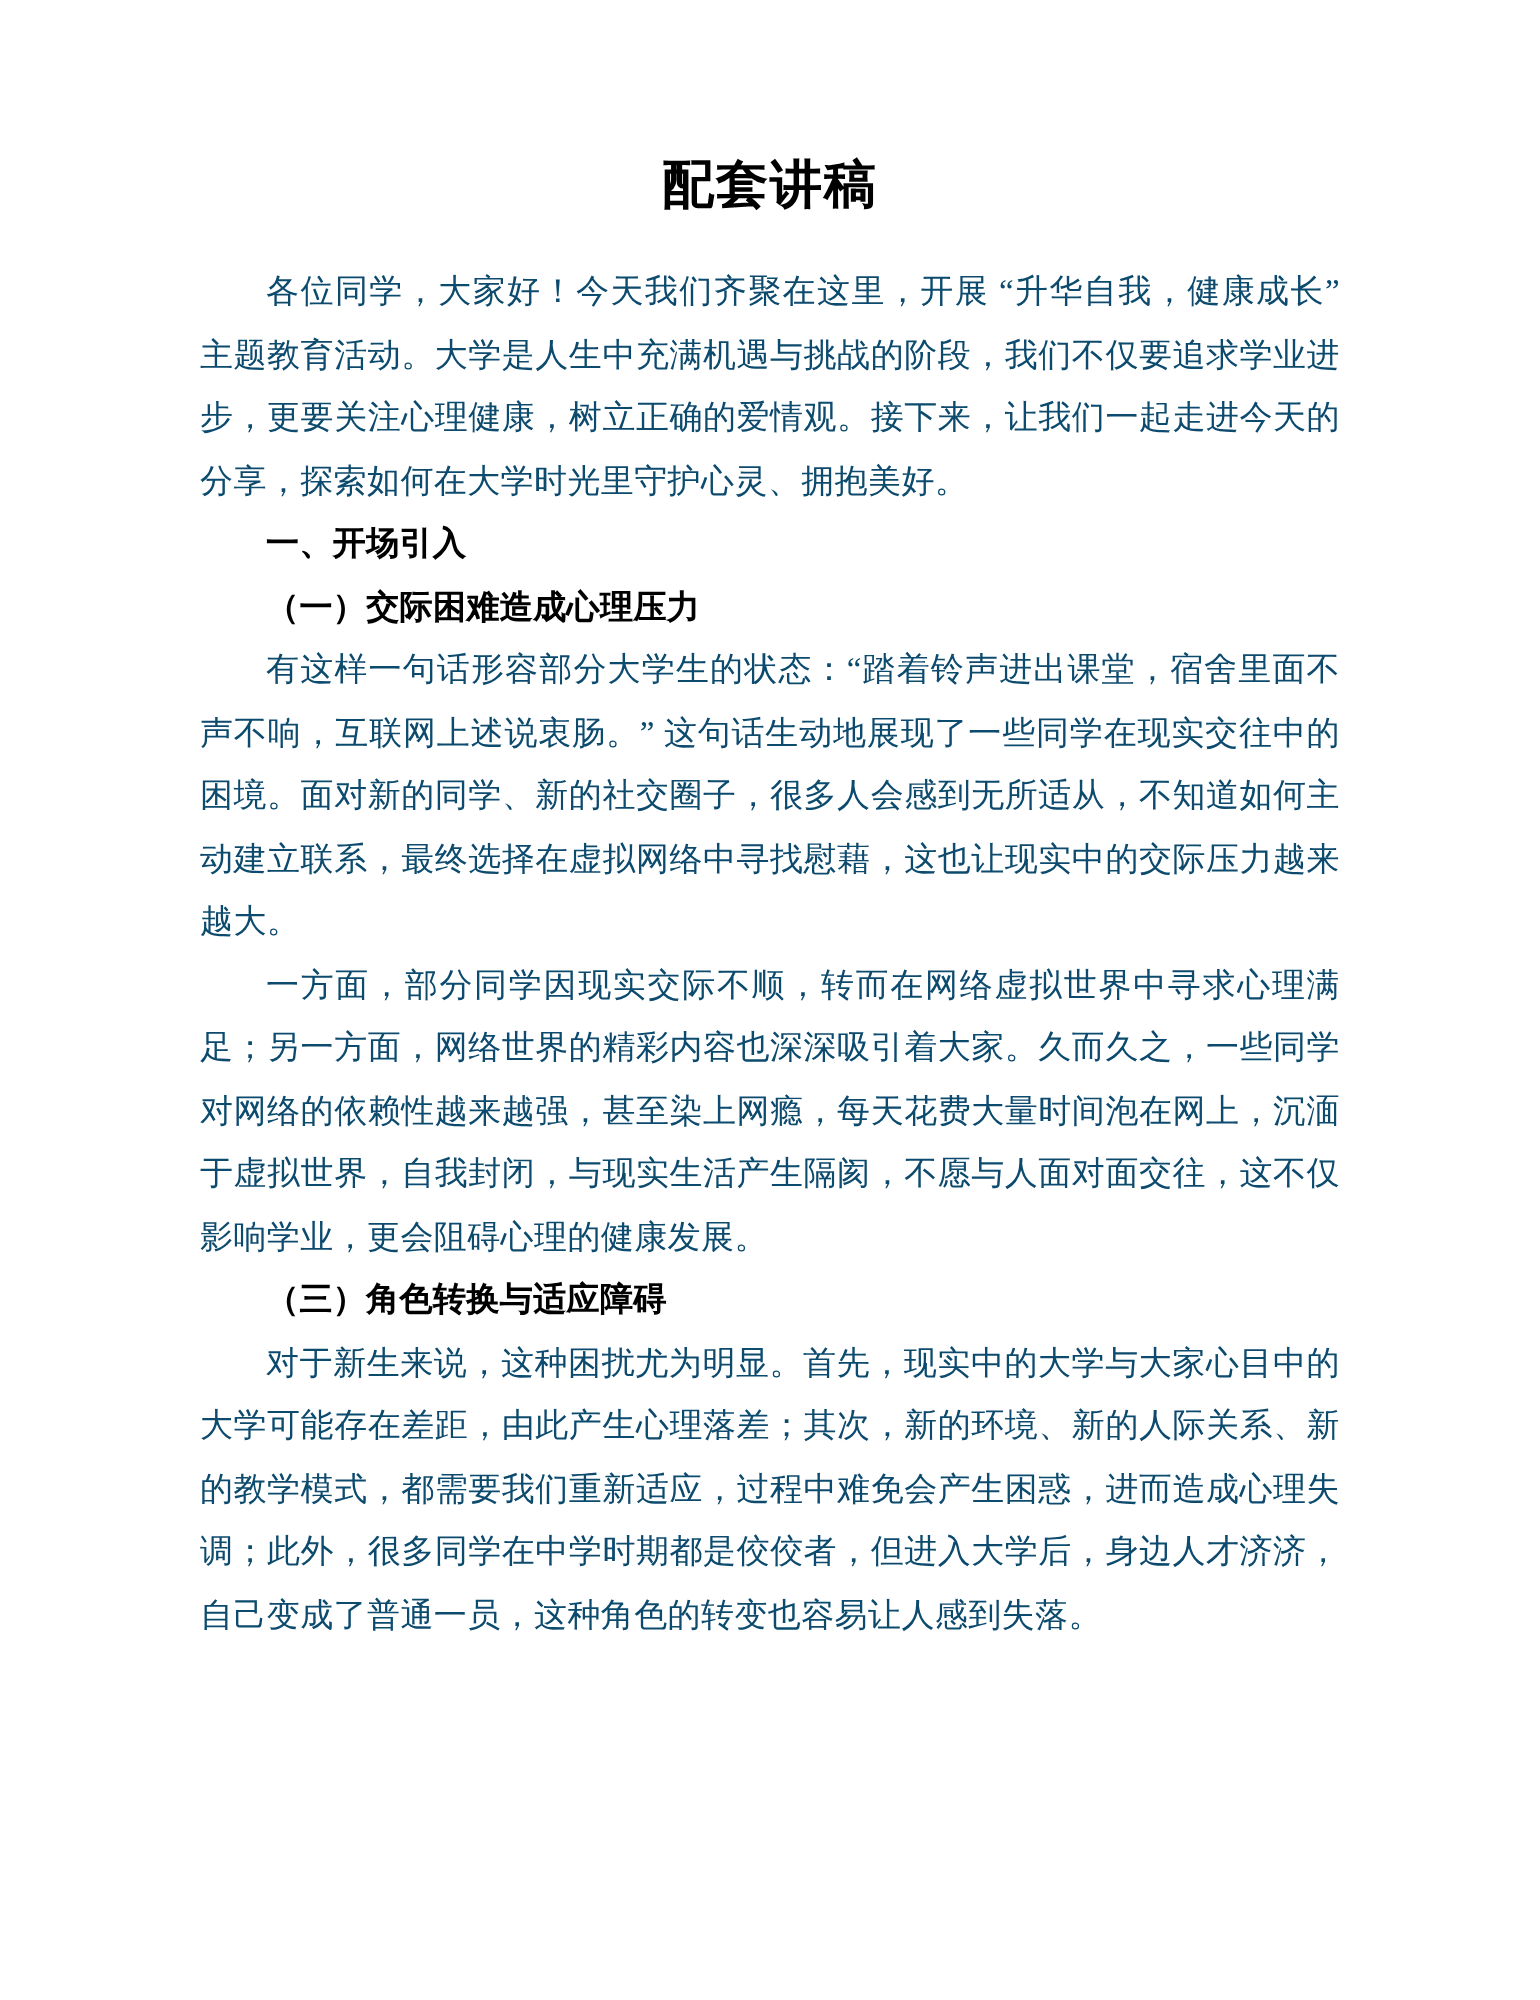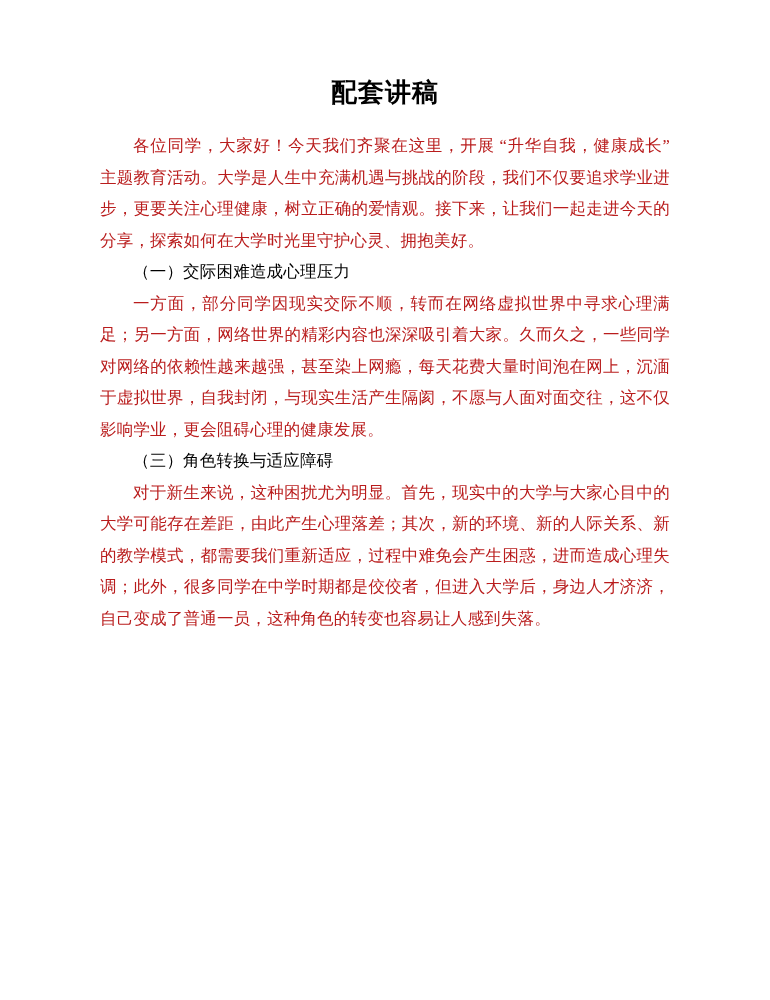--- a/index.html
+++ b/index.html
@@ -43,50 +43,52 @@
   }
 
   .para {
     font-size: 16.5px;
     line-height: 31.5px;
     text-align: justify;
     text-justify: inter-ideograph;
     text-indent: 33px;
     margin: 0;
     letter-spacing: 0.2px;
-    color: #b91c1c;
+    color: #0c4a6e;
   }
 
   .heading-1 {
     font-size: 16.5px;
     line-height: 31.5px;
     font-weight: bold;
     text-indent: 33px;
     margin: 0;
     letter-spacing: 0.2px;
     color: #000000;
   }
 
   .heading-2 {
     font-size: 16.5px;
     line-height: 31.5px;
-    font-weight: normal;
+    font-weight: bold;
     text-indent: 33px;
     margin: 0;
     letter-spacing: 0.2px;
     color: #000000;
   }
 </style>
 </head>
 <body>
 
 <div id="page">
   <div id="content">
     <h1 class="doc-title">配套讲稿</h1>
     <div id="blocks">
         <p class="para">各位同学，大家好！今天我们齐聚在这里，开展 “升华自我，健康成长” 主题教育活动。大学是人生中充满机遇与挑战的阶段，我们不仅要追求学业进步，更要关注心理健康，树立正确的爱情观。接下来，让我们一起走进今天的分享，探索如何在大学时光里守护心灵、拥抱美好。</p>
+        <p class="heading-1">一、开场引入</p>
         <p class="heading-2">（一）交际困难造成心理压力</p>
+        <p class="para">有这样一句话形容部分大学生的状态：“踏着铃声进出课堂，宿舍里面不声不响，互联网上述说衷肠。” 这句话生动地展现了一些同学在现实交往中的困境。面对新的同学、新的社交圈子，很多人会感到无所适从，不知道如何主动建立联系，最终选择在虚拟网络中寻找慰藉，这也让现实中的交际压力越来越大。</p>
         <p class="para">一方面，部分同学因现实交际不顺，转而在网络虚拟世界中寻求心理满足；另一方面，网络世界的精彩内容也深深吸引着大家。久而久之，一些同学对网络的依赖性越来越强，甚至染上网瘾，每天花费大量时间泡在网上，沉湎于虚拟世界，自我封闭，与现实生活产生隔阂，不愿与人面对面交往，这不仅影响学业，更会阻碍心理的健康发展。</p>
         <p class="heading-2">（三）角色转换与适应障碍</p>
         <p class="para">对于新生来说，这种困扰尤为明显。首先，现实中的大学与大家心目中的大学可能存在差距，由此产生心理落差；其次，新的环境、新的人际关系、新的教学模式，都需要我们重新适应，过程中难免会产生困惑，进而造成心理失调；此外，很多同学在中学时期都是佼佼者，但进入大学后，身边人才济济，自己变成了普通一员，这种角色的转变也容易让人感到失落。</p>
       </div>
   </div>
 </div>
 
 </body></html>

